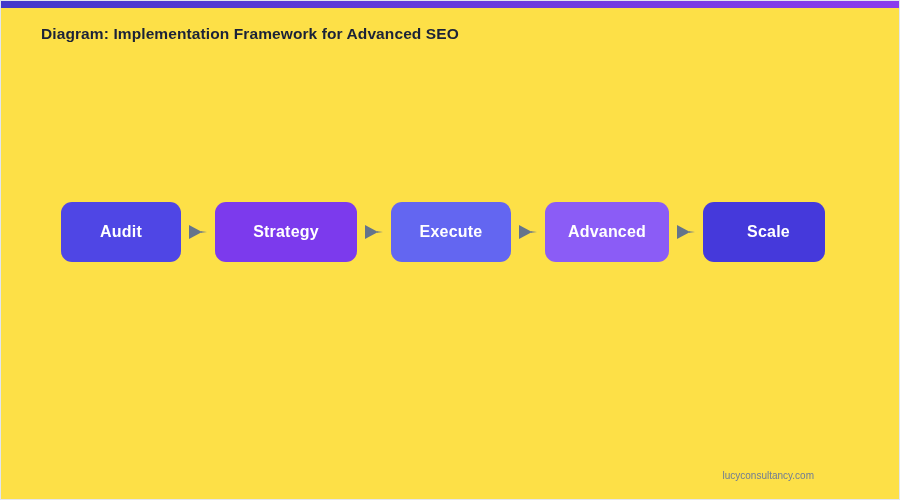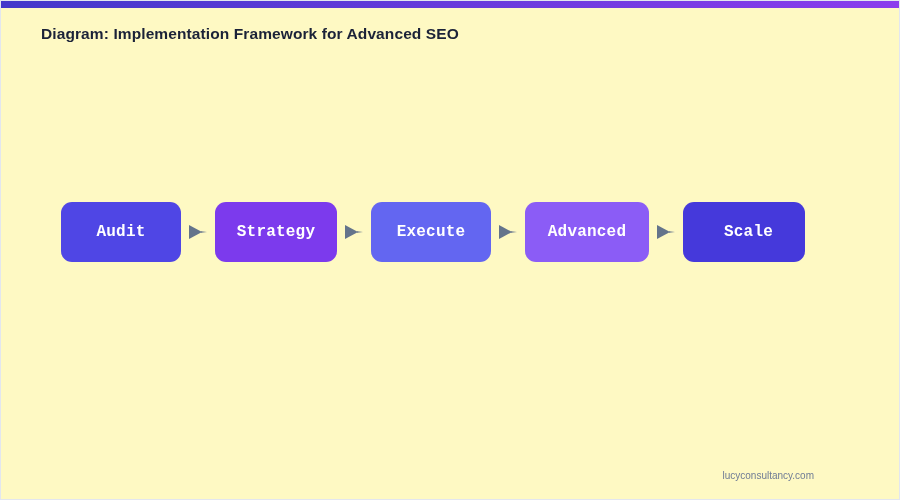--- a/index.html
+++ b/index.html
@@ -7,21 +7,21 @@
     padding: 0;
     background: #ffffff;
   }
   body {
     font-family: "Liberation Sans", sans-serif;
   }
   .canvas {
     position: relative;
     width: 900px;
     height: 500px;
-    background: #fef9c3;
+    background: #fde047;
     box-sizing: border-box;
     border: 1px solid #e2e6ef;
     overflow: hidden;
   }
   .accent-bar {
     position: absolute;
     top: 0;
     left: 0;
     width: 900px;
     height: 7px;
@@ -36,21 +36,20 @@
     letter-spacing: 0.1px;
     white-space: nowrap;
   }
   .flow-row {
     position: absolute;
     left: 60px;
     top: 201px;
     height: 60px;
     display: flex;
     align-items: flex-end;
-    font-family: Liberation Mono, monospace;
   }
   .flow-node {
     height: 60px;
     border-radius: 11px;
     display: flex;
     align-items: center;
     justify-content: center;
     box-sizing: border-box;
     padding: 0 18px;
   }
@@ -93,21 +92,21 @@
   <div class="flow-row">
       <div class="flow-node" style="background: rgb(79, 70, 229); width: 120px;">
         <span class="flow-node-label" style="color: rgb(255, 255, 255);">Audit</span>
       </div>
       <div class="flow-arrow">
         <svg width="22" height="20" viewBox="0 0 22 20">
           <path d="M2 3 L15 10 L2 17 Z" fill="#64748b"></path>
           <path d="M14 9.2 L20 10 L14 10.8 Z" fill="#64748b"></path>
         </svg>
       </div>
-      <div class="flow-node" style="background: rgb(124, 58, 237); width: 122px;">
+      <div class="flow-node" style="background: rgb(124, 58, 237); width: 142px;">
         <span class="flow-node-label" style="color: rgb(255, 255, 255);">Strategy</span>
       </div>
       <div class="flow-arrow">
         <svg width="22" height="20" viewBox="0 0 22 20">
           <path d="M2 3 L15 10 L2 17 Z" fill="#64748b"></path>
           <path d="M14 9.2 L20 10 L14 10.8 Z" fill="#64748b"></path>
         </svg>
       </div>
       <div class="flow-node" style="background: rgb(99, 102, 241); width: 120px;">
         <span class="flow-node-label" style="color: rgb(255, 255, 255);">Execute</span>

